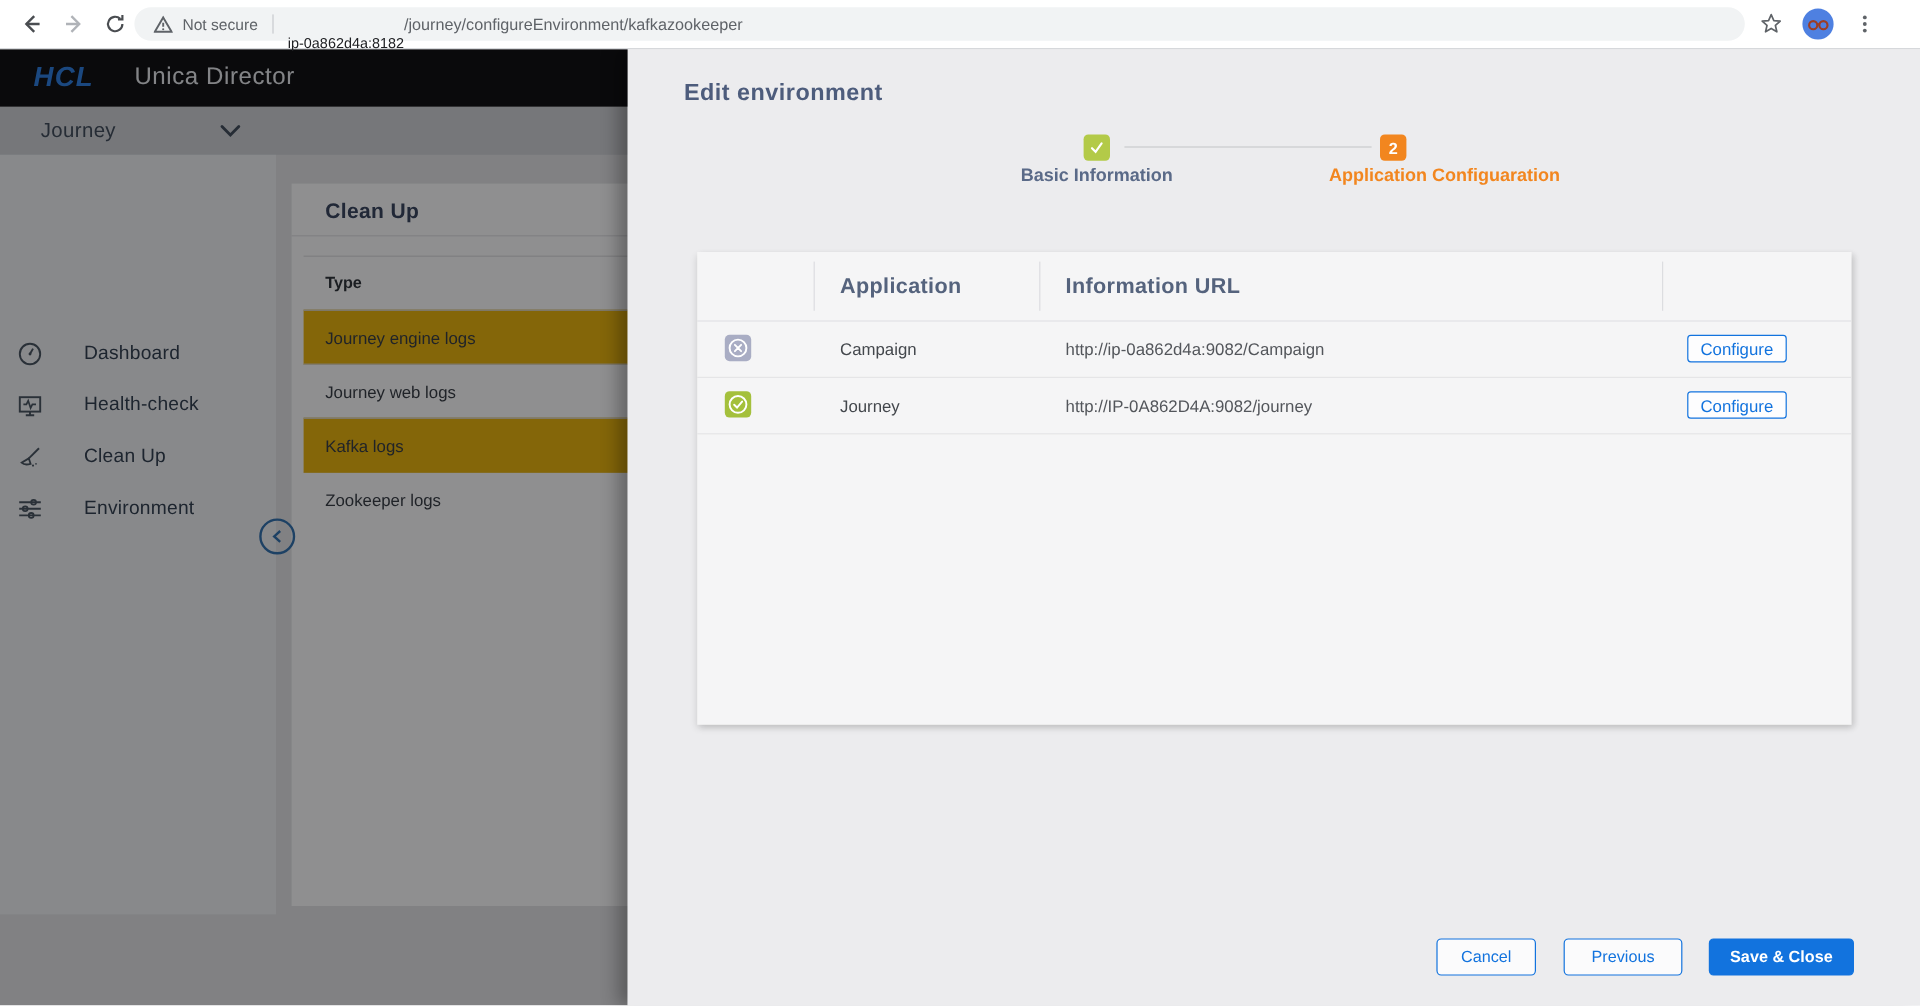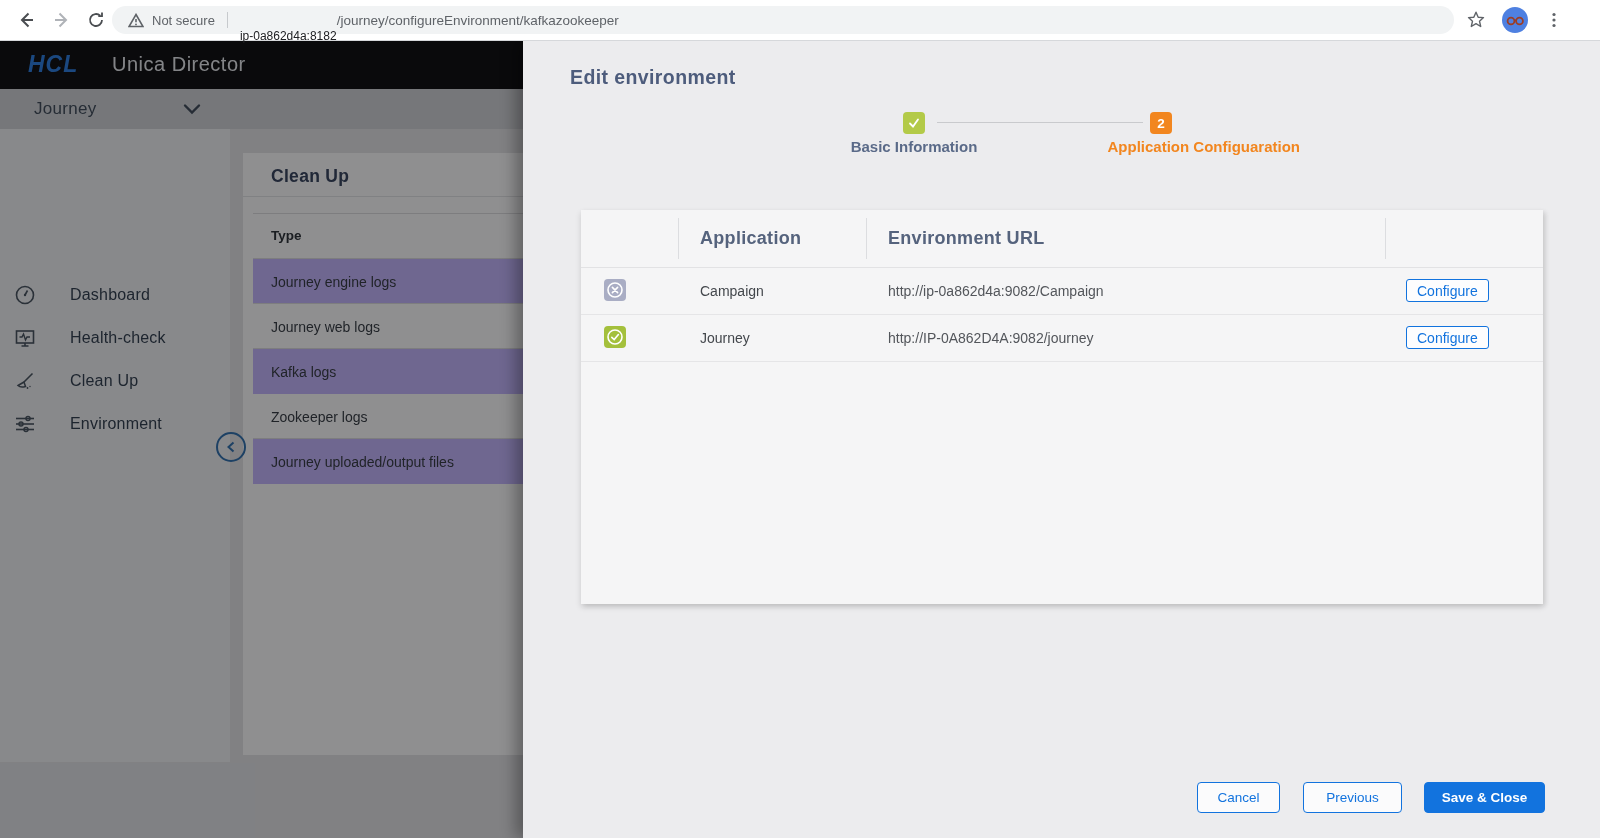--- a/index.html
+++ b/index.html
@@ -38,21 +38,21 @@
 
   .cleanup-card{position:absolute;left:243px;top:153px;width:280px;height:602px;background:#fdfdfd;z-index:1;}
   .cu-title{position:absolute;left:28px;top:13px;font-size:17.5px;font-weight:600;color:#35425c;letter-spacing:.3px;}
   .cu-divider{position:absolute;left:0;top:43px;width:280px;height:1px;background:#e2e3e5;}
   .cu-tabletop{position:absolute;left:10px;top:60px;width:270px;height:1px;background:#dcdddf;}
   .cu-type{position:absolute;left:28px;top:60px;height:45px;display:flex;align-items:center;
            font-size:13.5px;font-weight:700;color:#2b3036;}
   .cu-row{position:absolute;left:10px;width:270px;height:45px;display:flex;align-items:center;
           border-top:1px solid #dcdddf;font-size:14px;color:#343a41;}
   .cu-row span{margin-left:18px;}
-  .cu-row.stripe{background:#c4b5fd;}
+  .cu-row.stripe{background:#eab308;}
 
   .collapse-btn{position:absolute;left:216px;top:432px;width:26px;height:26px;border-radius:50%;
                 border:2px solid #2f6fae;background:transparent;z-index:2;display:flex;
                 align-items:center;justify-content:center;cursor:pointer;}
 
   .backdrop{position:absolute;left:0;top:40px;width:523px;height:798px;
             background:rgba(8,9,12,0.45);z-index:5;}
 
   
   .panel{position:absolute;left:523px;top:40px;width:1077px;height:798px;background:#ececee;z-index:10;
@@ -235,23 +235,20 @@
       </div>
     <div class="cu-row" style="top:150px;">
         <span>Journey web logs</span>
       </div>
     <div class="cu-row" style="top:240px;">
         <span>Zookeeper logs</span>
       </div>
     <div class="cu-row stripe" style="top:195px;">
         <span>Kafka logs</span>
       </div>
-    <div class="cu-row stripe" style="top:285px;">
-        <span>Journey uploaded/output files</span>
-      </div>
   </div>
 
   <div class="collapse-btn">
     <span>
       <svg width="10" height="12" viewBox="0 0 10 12">
           <path d="M7.5 1.5 L2.5 6 L7.5 10.5" fill="none" stroke="#2f6fae" stroke-width="2"></path>
         </svg>
     </span>
   </div>
 
@@ -273,21 +270,21 @@
     </div>
     <div class="step-label done">Basic Information</div>
     <div class="step-label active">Application Configuaration</div>
 
     <div class="mcard">
       <div class="m-headrow">
         <div class="m-vsep" style="left:97px;"></div>
         <div class="m-vsep" style="left:285px;"></div>
         <div class="m-vsep" style="left:804px;"></div>
         <div class="m-h" style="left:119px;">Application</div>
-        <div class="m-h" style="left:307px;">Environment URL</div>
+        <div class="m-h" style="left:307px;">Information URL</div>
       </div>
 
       <div class="m-row" style="top:57px;">
         <div class="status-chip chip-grey">
           <svg width="22" height="22" viewBox="0 0 22 22">
               <circle cx="11" cy="11" r="7" fill="none" stroke="#ffffff" stroke-width="1.6"></circle>
               <path d="M8.4 8.4 L13.6 13.6 M13.6 8.4 L8.4 13.6" stroke="#ffffff" stroke-width="1.6" stroke-linecap="round"></path>
             </svg>
         </div>
         <div class="m-app">Campaign</div>

